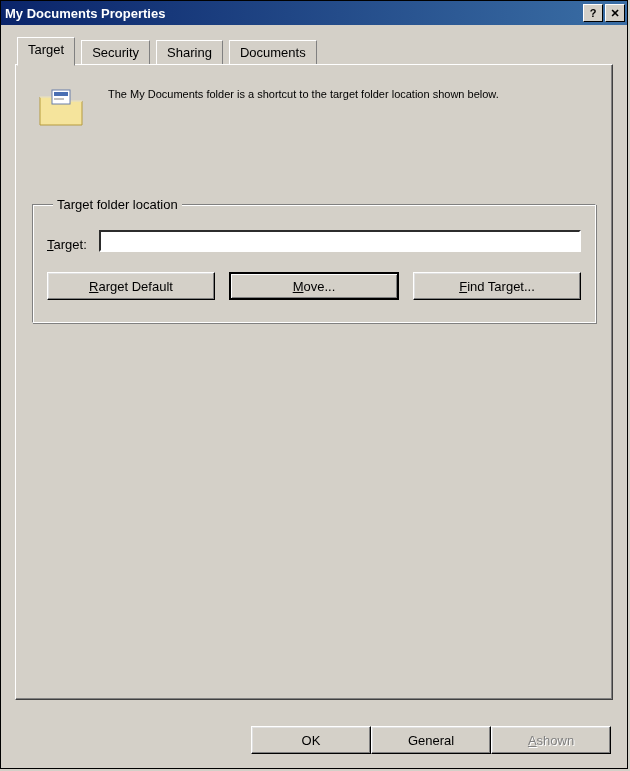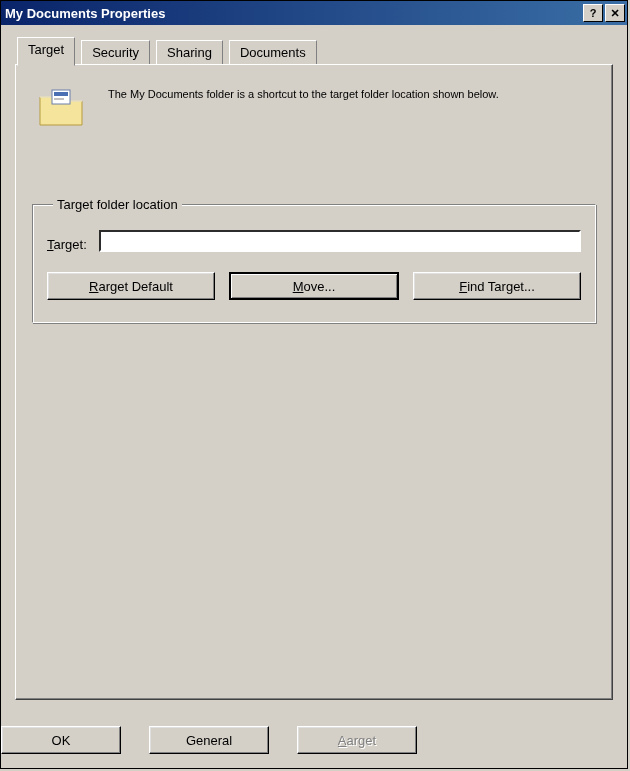--- a/index.html
+++ b/index.html
@@ -156,21 +156,22 @@
     .btn.default {
       border: 2px solid #000;
       box-shadow: inset 1px 1px 0 #fff, inset -1px -1px 0 #808080;
     }
     .btn.disabled {
       color: #808080;
       text-shadow: 1px 1px 0 #fff;
     }
     .bottom-bar {
       display: flex;
-      gap: 28px;
+      justify-content: flex-end;
+      gap: 0;
       padding: 12px 16px 14px 0;
     }
     .bottom-bar .btn { width: 120px; }
     .group-btns .btn { flex: 1; }
   </style>
 </head>
 <body>
 
 <div class="window">
   <div class="titlebar">
@@ -233,16 +234,16 @@
 
   <div class="bottom-bar">
     <button class="btn">
         <span>OK</span>
       </button>
     <button class="btn">
         <span>General</span>
       </button>
     <button class="btn disabled">
         <span class="accel">A</span>
-        <span>arget</span>
+        <span>shown</span>
       </button>
   </div>
 </div>
 
 </body></html>

